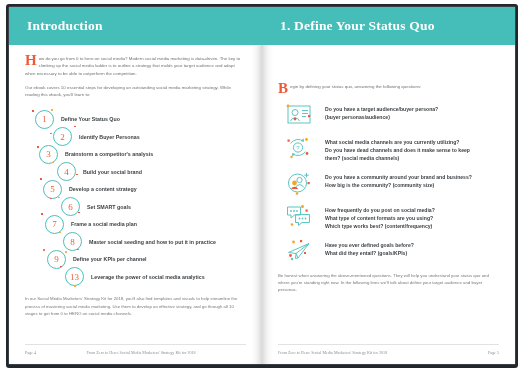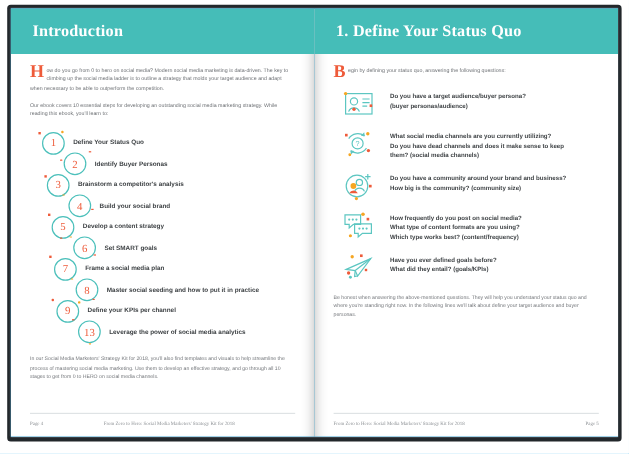--- a/index.html
+++ b/index.html
@@ -29,34 +29,34 @@
     position: absolute;
     left: 2px; right: 2px; top: 2px; bottom: 3px;
     background: #3a4046;
     border-radius: 2px;
   }
 
   .pages {
     position: absolute;
     left: 9px; top: 7px; right: 9px; bottom: 14px;
     display: flex;
-    background: #0ea5e9;
+    background: #7f1d1d;
     overflow: hidden;
   }
 
   .page {
     position: relative;
     width: 50%;
     height: 100%;
     background: #ffffff;
     display: flex;
     flex-direction: column;
   }
   .page-left  { box-shadow: inset -9px 0 11px -9px rgba(0,0,0,0.30); }
-  .page-right { box-shadow: inset  9px 0 11px -9px rgba(0,0,0,0.30); }
+  .page-right { box-shadow: inset  9px 0 11px -9px rgba(0,0,0,0.30); gap: 28px; }
 
   .page-header {
     background: #45bdb8;
     height: 38px;
     flex: 0 0 38px;
     display: flex;
     align-items: center;
     padding-left: 18px;
   }
   .page-header-title {

